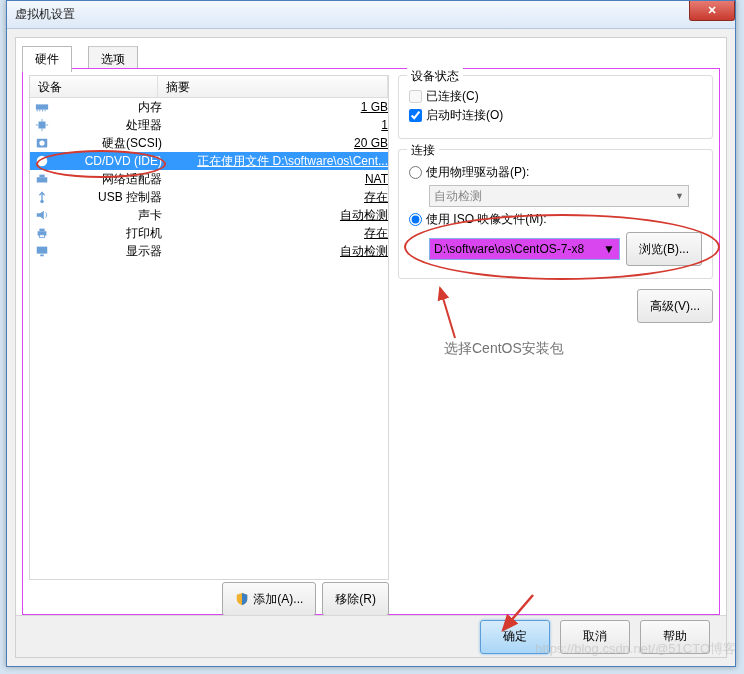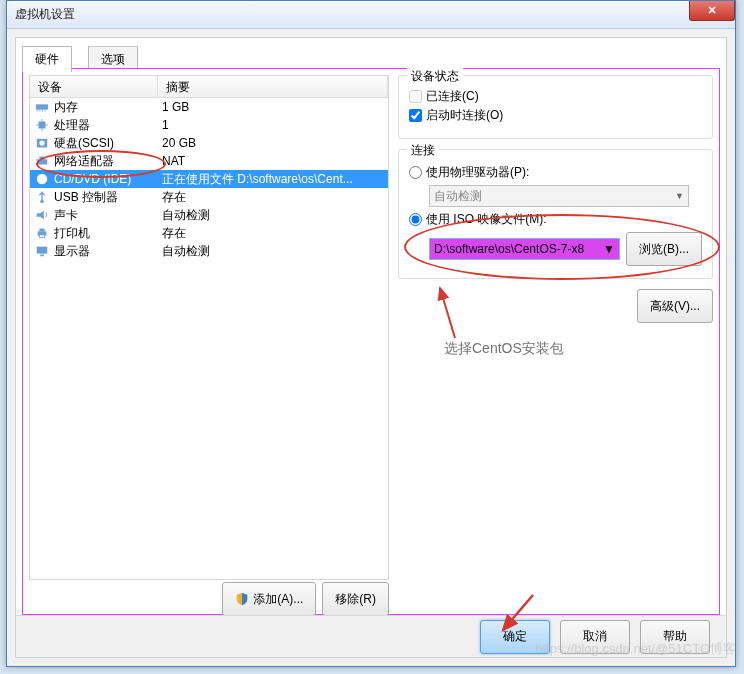--- a/index.html
+++ b/index.html
@@ -14,25 +14,25 @@
 .tab { padding: 4px 12px; background: #fff; border: 1px solid #bababa; border-bottom: none; position: relative; cursor: pointer; }
 .tab.inactive { background: #f4f4f4; border-top-color: #cacaca; }
 .tab.active { background: #fff; z-index: 2; }
 .tab-content { position: absolute; left: 6px; right: 6px; top: 30px; bottom: 42px; border: 1px solid #d946ef; background: #fff; }
 .left-panel { position: absolute; left: 6px; top: 6px; width: 360px; bottom: 34px; border: 1px solid #d7d7d7; background: #fff; }
 .list-header { display: flex; height: 22px; background: linear-gradient(#fdfdfd,#f0f0f0); border-bottom: 1px solid #dcdcdc; }
 .list-header div { padding: 3px 8px; border-right: 1px solid #e0e0e0; }
 .col-device { width: 128px; }
 .col-summary { flex: 1; }
 .list-rows { }
-.row { display: flex; align-items: center; height: 18px; padding-left: 4px; cursor: pointer; }
+.row { display: flex; align-items: center; height: 18px; padding-left: 4px; cursor: pointer; text-align: right; }
 .row.selected { background: #3399ff; color: #fff; }
 .row .icon { width: 16px; height: 16px; margin-right: 4px; display: inline-flex; align-items: center; justify-content: center; }
 .row .dev { width: 108px; white-space: nowrap; overflow: hidden; }
-.row .sum { flex: 1; white-space: nowrap; overflow: hidden; }
+.row .sum { flex: 1; white-space: nowrap; overflow: hidden; text-decoration: underline; }
 .left-buttons { position: absolute; left: 6px; width: 360px; bottom: 6px; height: 26px; display: flex; justify-content: flex-end; gap: 6px; }
 .btn { height: 34px; padding: 0 12px; background: linear-gradient(#fafafa,#e8e8e8); border: 1px solid #a9a9a9; border-radius: 3px; cursor: pointer; font-size: 12px; display: inline-flex; align-items: center; gap: 4px; }
 .right-panel { position: absolute; left: 375px; right: 6px; top: 6px; bottom: 6px; }
 .group { border: 1px solid #dcdcdc; border-radius: 3px; padding: 10px 10px 12px 10px; margin-bottom: 10px; position: relative; }
 .group-title { position: absolute; top: -8px; left: 8px; background: #fff; padding: 0 4px; }
 .chk-line { display: flex; align-items: center; gap: 4px; margin: 2px 0; }
 .radio-line { display: flex; align-items: center; gap: 4px; margin: 4px 0; }
 .combo { width: 260px; height: 22px; border: 1px solid #c0c0c0; background: #fff; padding: 0 4px; display: flex; align-items: center; justify-content: space-between; margin: 4px 0 4px 20px; }
 .combo.disabled { background: #f3f3f3; color: #888; }
 .combo .arrow { font-size: 9px; color: #666; }
@@ -101,39 +101,39 @@
               <div class="row">
                 <span class="icon">
                   <svg class="ico" viewBox="0 0 16 16">
                     <rect x="2" y="3" width="12" height="10" rx="1" fill="#6b9fd8"></rect>
                     <circle cx="8" cy="8" r="3" fill="#fff"></circle>
                   </svg>
                 </span>
                 <span class="dev">硬盘(SCSI)</span>
                 <span class="sum">20 GB</span>
               </div>
+              <div class="row selected">
+                <span class="icon">
+                  <svg class="ico" viewBox="0 0 16 16">
+                    <circle cx="8" cy="8" r="6" fill="#fff"></circle>
+                    <circle cx="8" cy="8" r="1.5" fill="#fff"></circle>
+                  </svg>
+                </span>
+                <span class="dev">CD/DVD (IDE)</span>
+                <span class="sum">正在使用文件 D:\software\os\Cent...</span>
+              </div>
               <div class="row">
                 <span class="icon">
                   <svg class="ico" viewBox="0 0 16 16">
                     <rect x="2" y="6" width="12" height="6" fill="#6b9fd8"></rect>
                     <rect x="5" y="3" width="6" height="3" fill="#6b9fd8"></rect>
                   </svg>
                 </span>
                 <span class="dev">网络适配器</span>
                 <span class="sum">NAT</span>
-              </div>
-              <div class="row selected">
-                <span class="icon">
-                  <svg class="ico" viewBox="0 0 16 16">
-                    <circle cx="8" cy="8" r="6" fill="#fff"></circle>
-                    <circle cx="8" cy="8" r="1.5" fill="#fff"></circle>
-                  </svg>
-                </span>
-                <span class="dev">CD/DVD (IDE)</span>
-                <span class="sum">正在使用文件 D:\software\os\Cent...</span>
               </div>
               <div class="row">
                 <span class="icon">
                   <svg class="ico" viewBox="0 0 16 16">
                     <circle cx="8" cy="13" r="2" fill="#6b9fd8"></circle>
                     <line x1="8" y1="2" x2="8" y2="12" stroke="#6b9fd8" stroke-width="1.5"></line>
                     <polyline points="5,6 8,3 11,6" fill="none" stroke="#6b9fd8" stroke-width="1.5"></polyline>
                   </svg>
                 </span>
                 <span class="dev">USB 控制器</span>

